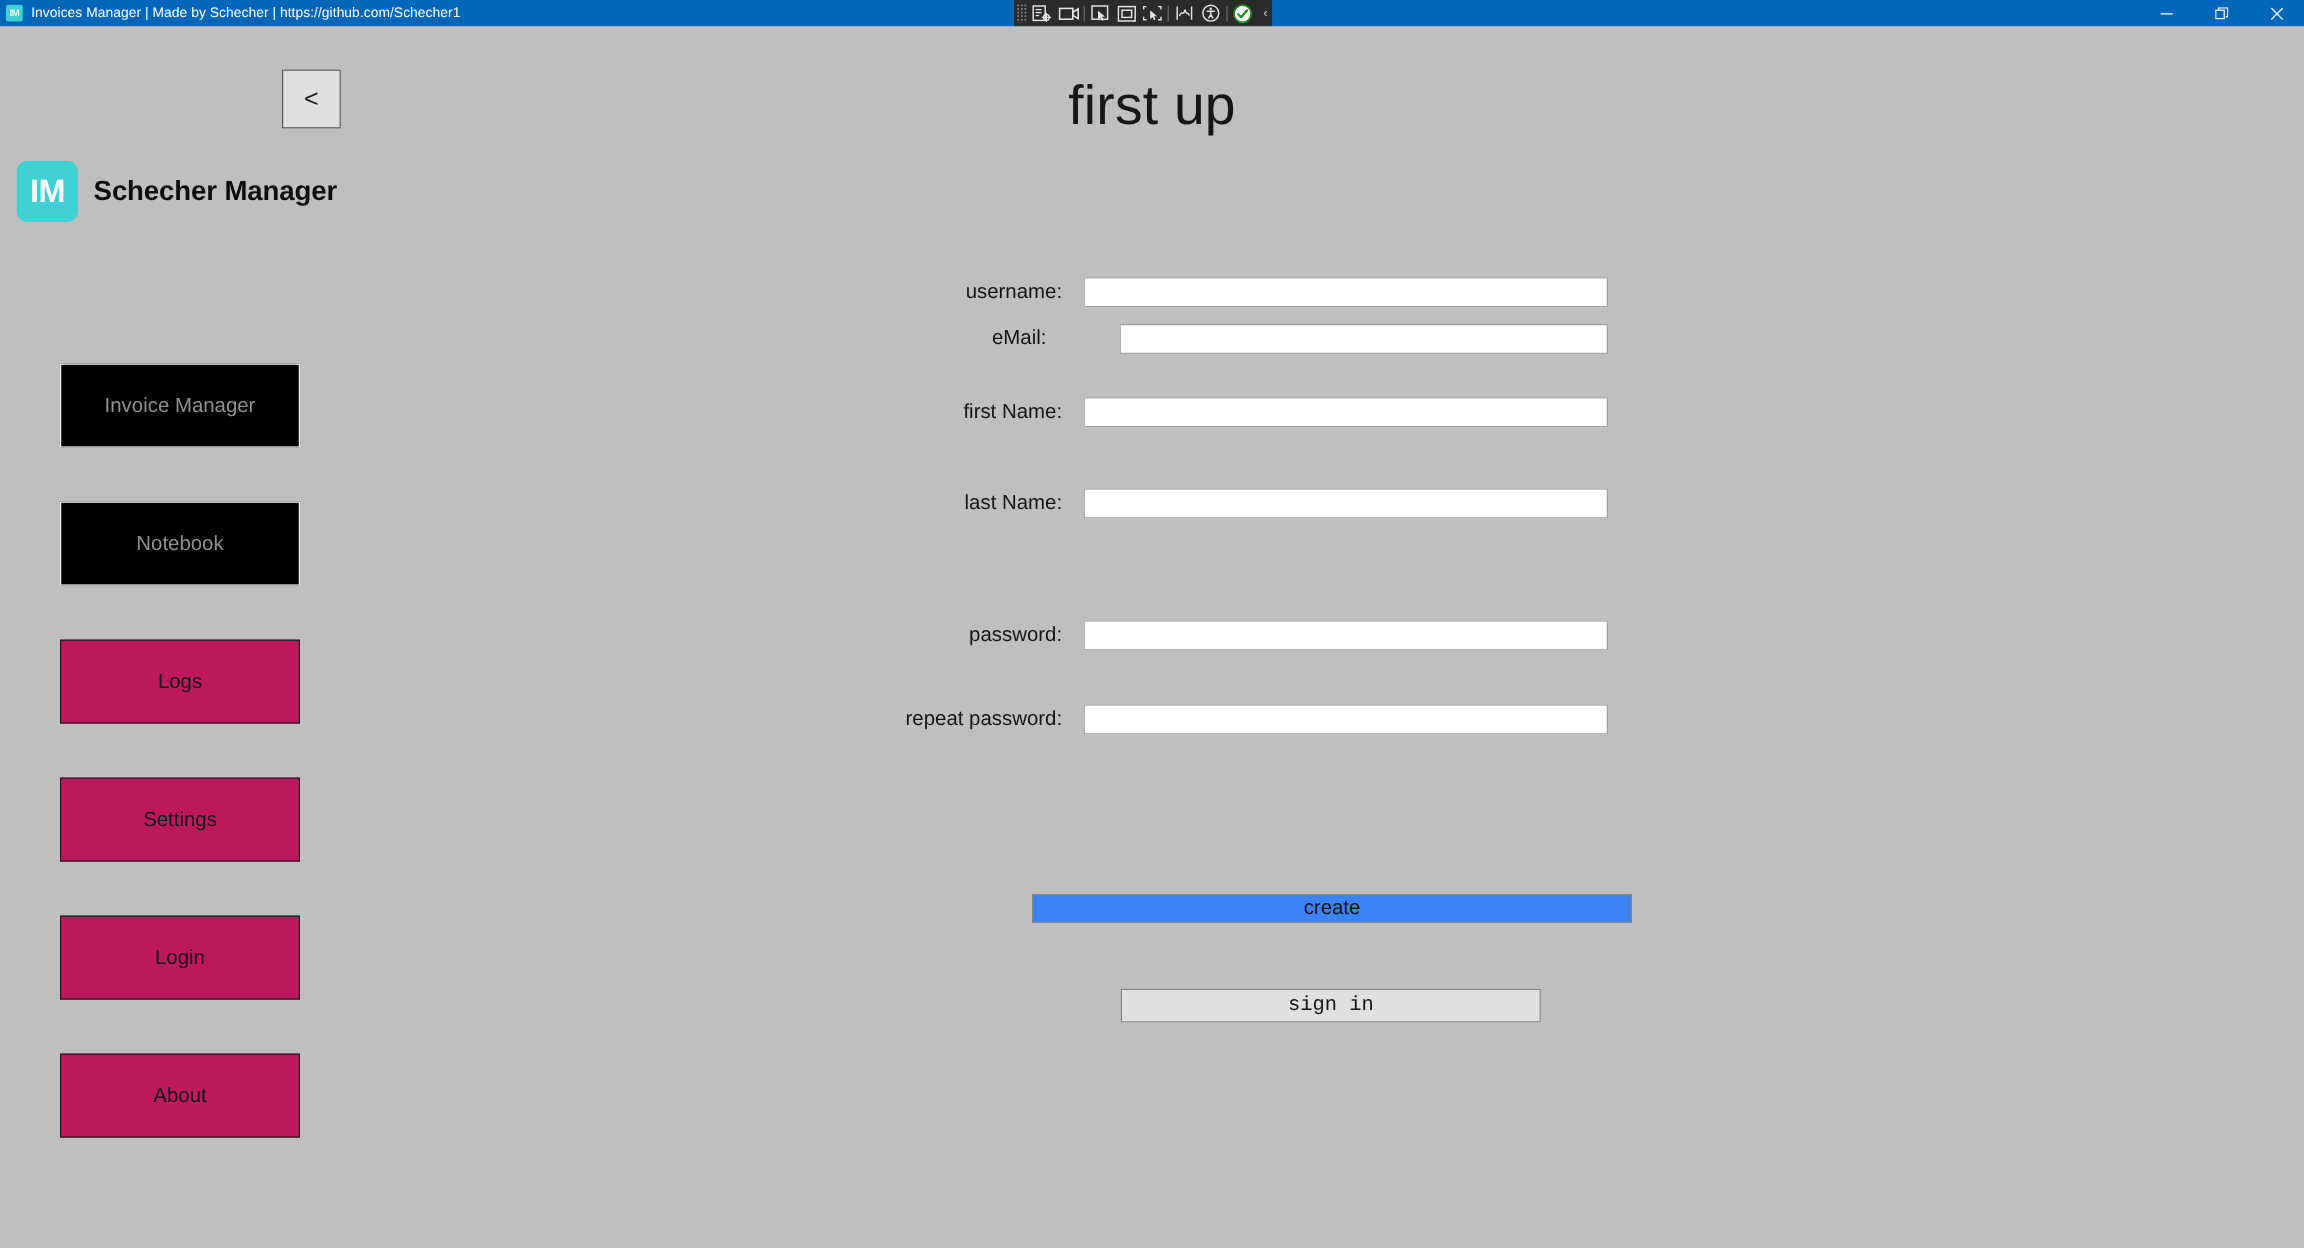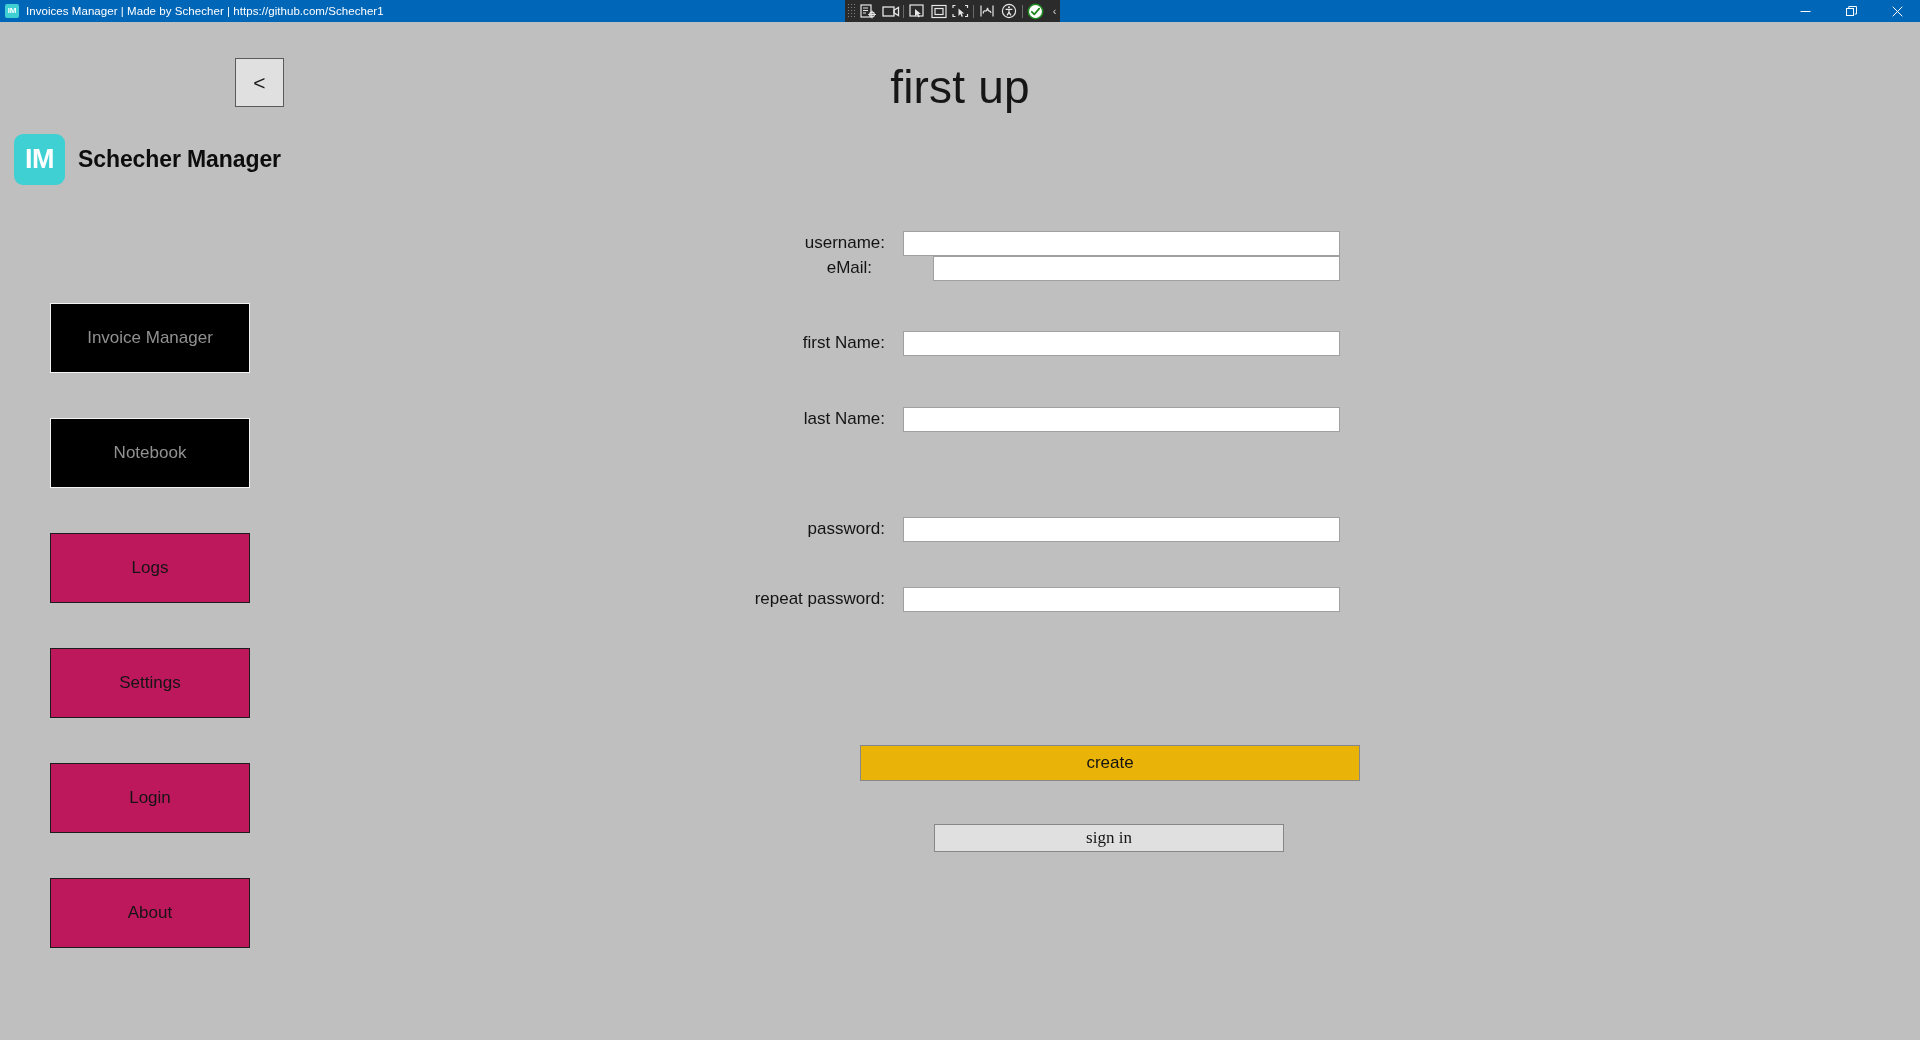--- a/index.html
+++ b/index.html
@@ -174,38 +174,38 @@
     outline: none;
     font-size: 14px;
     padding: 0 4px;
     font-family: "Liberation Sans", sans-serif;
     color: #111;
   }
 
   #btn-create {
     position: absolute;
     left: 860px; top: 723px;
-    width: 500px; height: 36px;
-    background: #eab308;
+    width: 500px; height: 24px;
+    background: #3b82f6;
     border: 1px solid #878787;
     font-size: 17px; color: #141414;
     display: flex; align-items: center; justify-content: center;
     cursor: pointer;
     font-family: "Liberation Sans", sans-serif;
   }
   #btn-signin {
     position: absolute;
     left: 934px; top: 802px;
     width: 350px; height: 28px;
     background: #e0e0e0;
     border: 1px solid #878787;
     font-size: 17px; color: #141414;
     display: flex; align-items: center; justify-content: center;
     cursor: pointer;
-    font-family: Liberation Serif, serif;
+    font-family: Liberation Mono, monospace;
   }
 </style>
 </head>
 <body>
 
 <div id="titlebar">
   <div id="titlebar-left">
     <div id="tb-logo">IM</div>
     <div id="tb-title">Invoices Manager | Made by Schecher | https://github.com/Schecher1</div>
   </div>
@@ -335,21 +335,21 @@
       </div>
     </div>
 
   <div id="page-title">first up</div>
 
   <div id="form">
       <div class="frow" style="top: 187px; margin-top: 20px;">
         <div class="flabel">username:</div>
         <input class="finput" type="text" style="">
       </div>
-      <div class="frow" style="top: 232px; gap: 43px;">
+      <div class="frow" style="top: 246px; gap: 43px;">
         <div class="flabel">eMail:</div>
         <input class="finput" type="text" style="">
       </div>
       <div class="frow" style="top: 307px;">
         <div class="flabel">first Name:</div>
         <input class="finput" type="text" style="">
       </div>
       <div class="frow" style="top: 383px;">
         <div class="flabel">last Name:</div>
         <input class="finput" type="text" style="">

